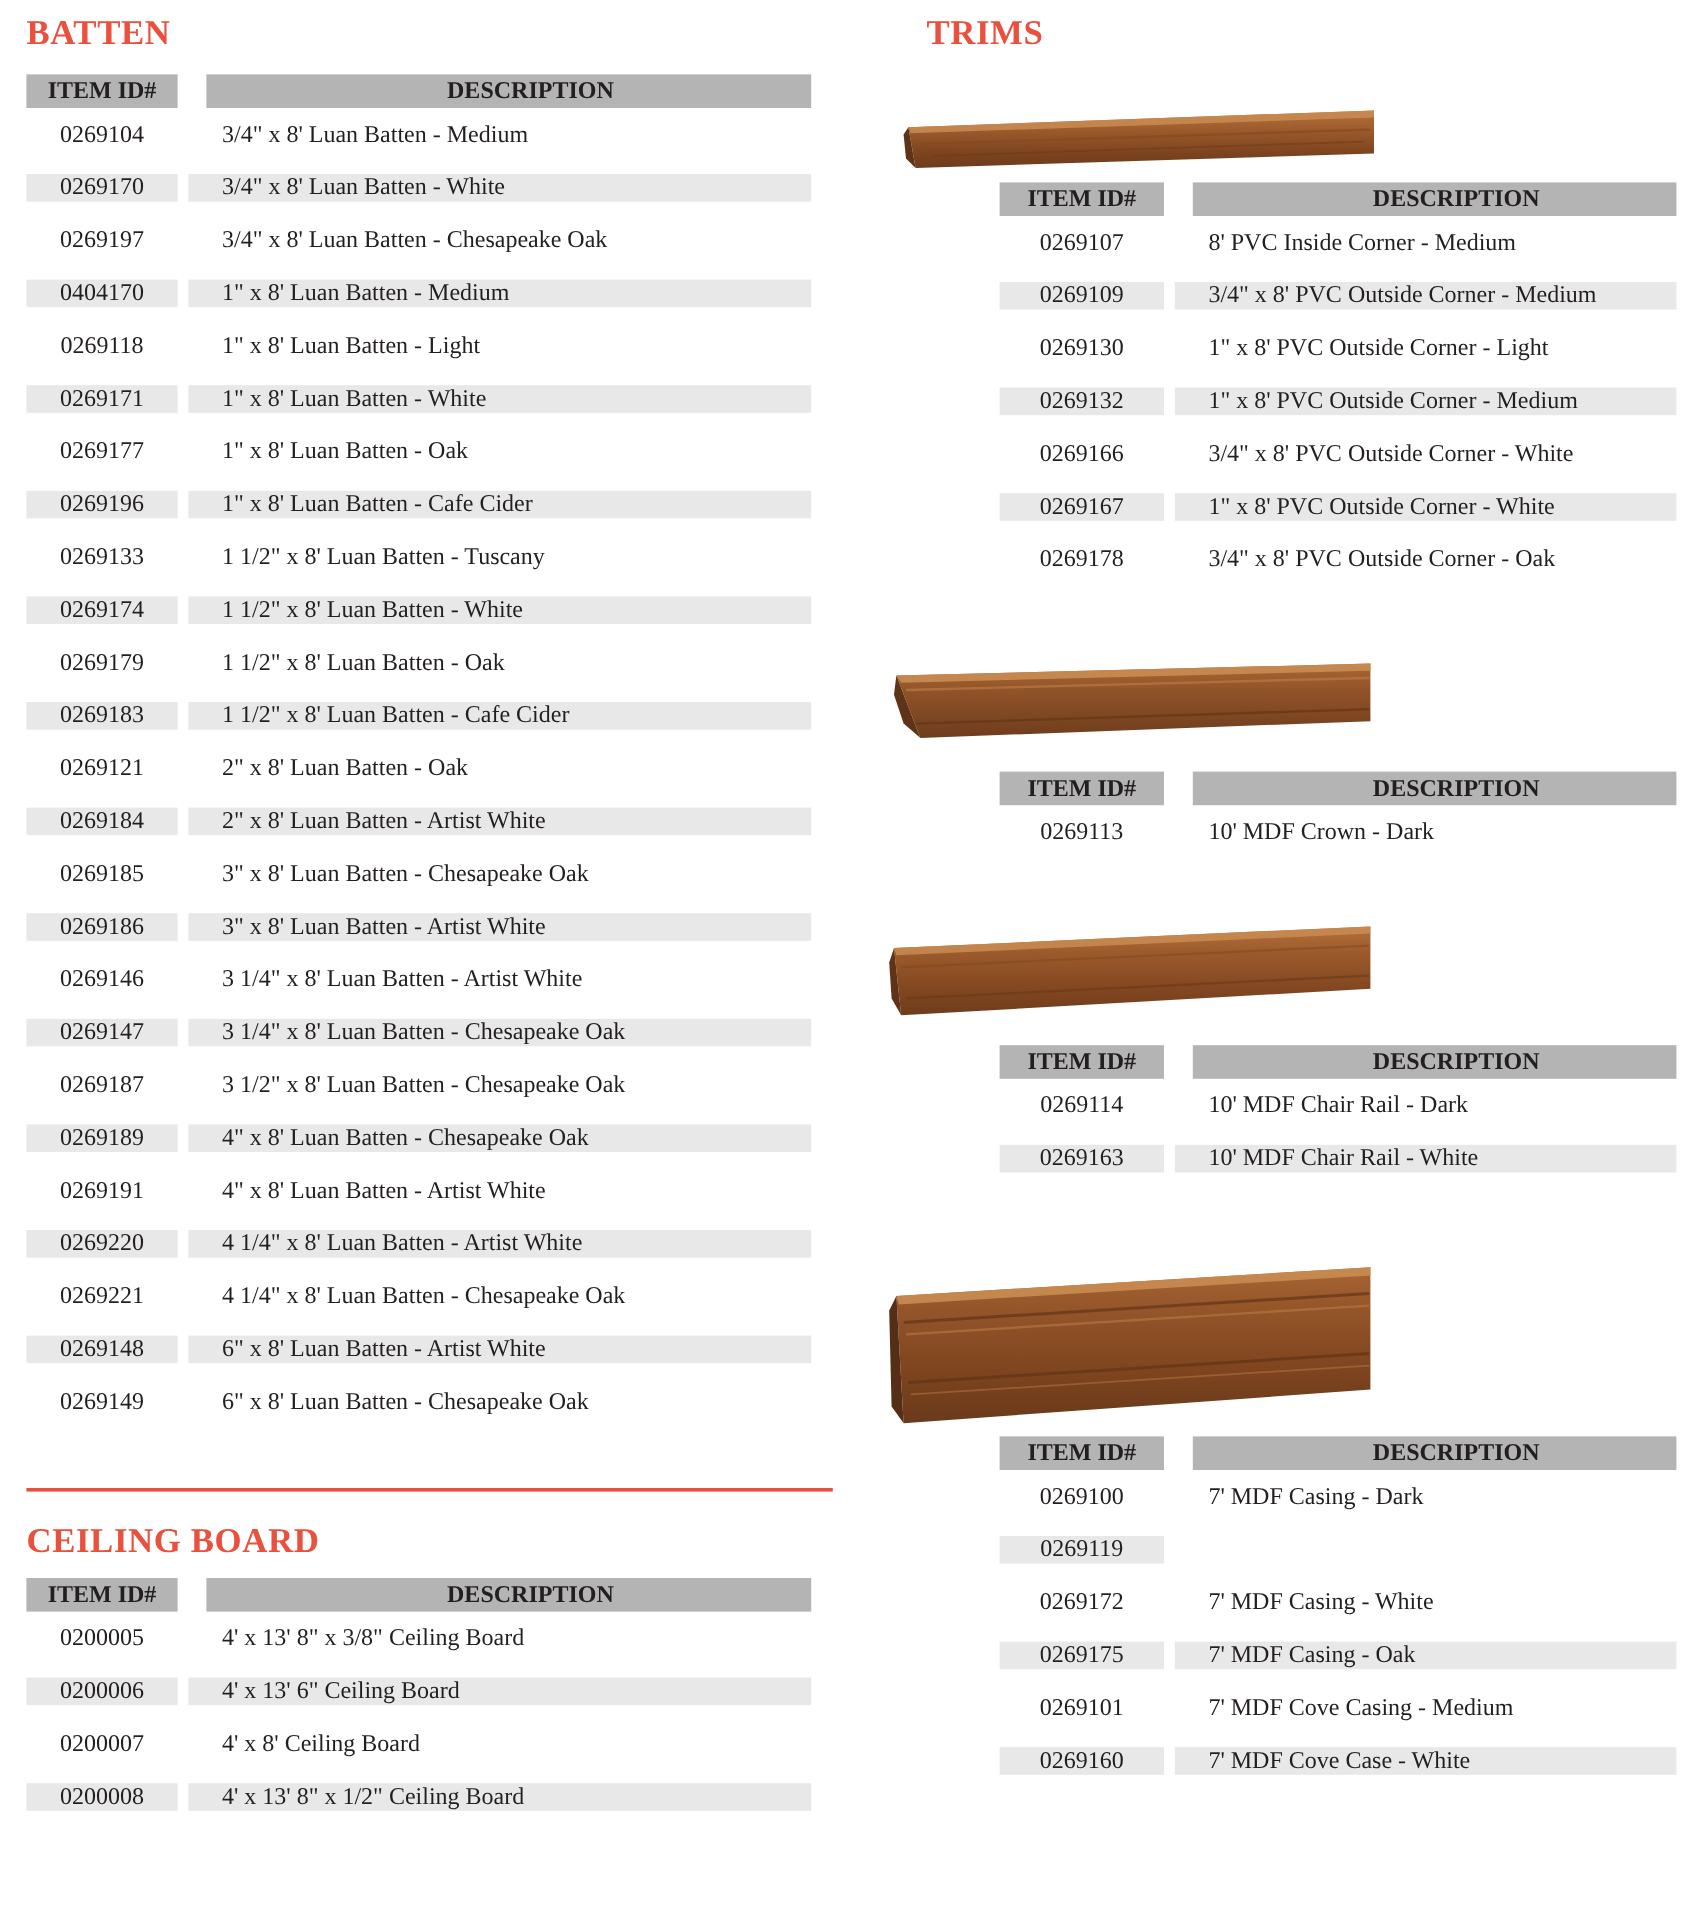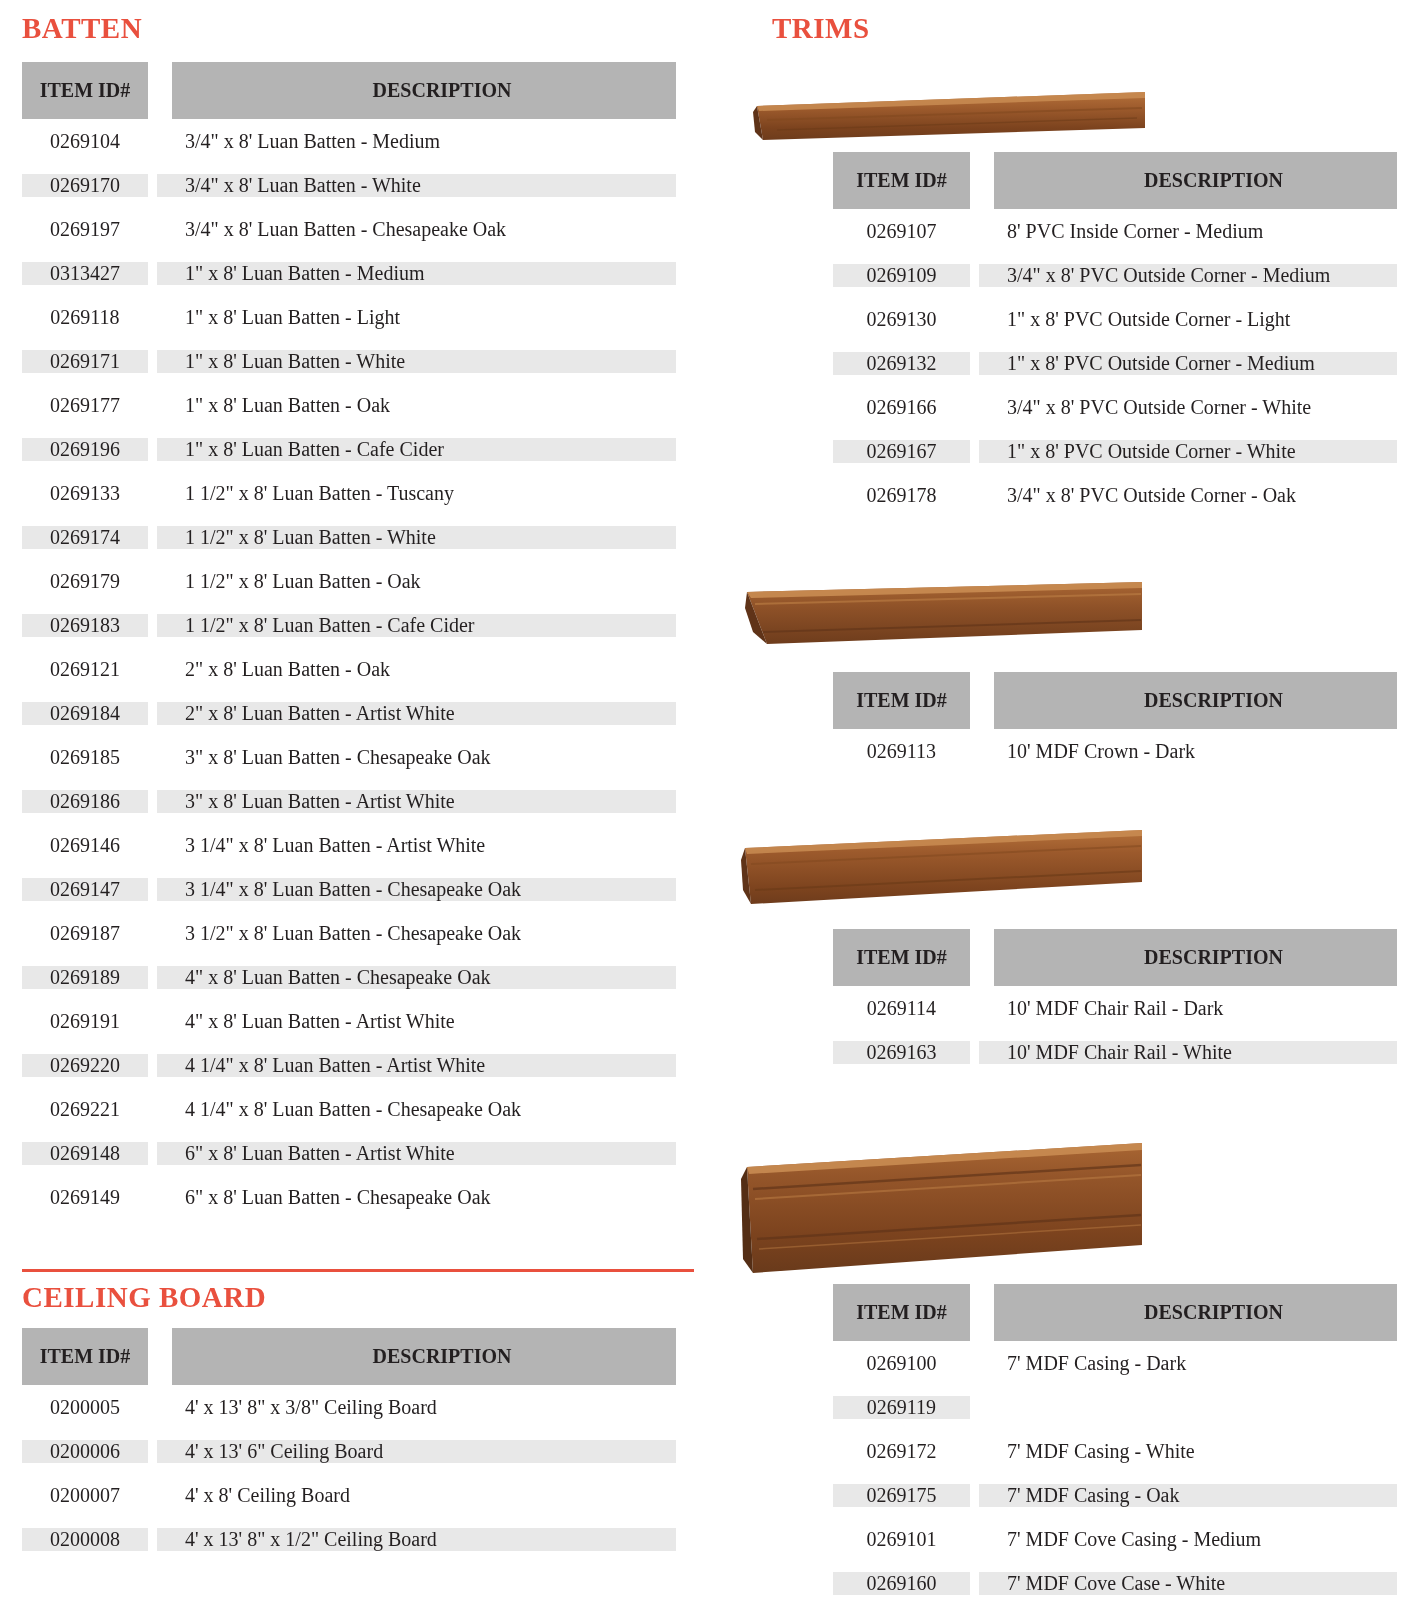--- a/index.html
+++ b/index.html
@@ -22,27 +22,27 @@
 
   .sec-title{
     margin:0;
     font-size:29px;
     font-weight:bold;
     letter-spacing:.5px;
     color:var(--accent);
   }
   .batten-title{margin-top:12px;}
   .trims-title{margin:12px 0 0 35px;}
-  .cb-title{margin-top:9px;}
+  .cb-title{margin-top:25px;}
 
   
   .tbl{margin-top:17px;}
   .tbl-left{width:654px;}
   .tbl-right{margin-left:96px;width:564px;}
-  .t-head{display:flex;gap:24px;height:57px;border-radius:19px;}
+  .t-head{display:flex;gap:24px;height:28px;border-radius:19px;}
   .t-row{display:flex;gap:9px;height:44px;align-items:center;}
   .t-hcell{
     background:var(--header-bg);
     font-weight:bold;font-size:20px;
     display:flex;align-items:center;justify-content:center;
   }
   .tbl-left .c0{width:126px;flex:none;}
   .tbl-right .c0{width:137px;flex:none;}
   .c1{flex:1;padding-left:36px;}
   .t-cell{font-size:20px;display:flex;align-items:center;background:#fff;}
@@ -83,21 +83,21 @@
         </div>
         <div class="t-row">
           <div class="t-cell c0">0269170</div>
           <div class="t-cell c1">3/4" x 8' Luan Batten - White</div>
         </div>
         <div class="t-row">
           <div class="t-cell c0">0269197</div>
           <div class="t-cell c1">3/4" x 8' Luan Batten - Chesapeake Oak</div>
         </div>
         <div class="t-row">
-          <div class="t-cell c0">0313427</div>
+          <div class="t-cell c0">0404170</div>
           <div class="t-cell c1">1" x 8' Luan Batten - Medium</div>
         </div>
         <div class="t-row">
           <div class="t-cell c0">0269118</div>
           <div class="t-cell c1">1" x 8' Luan Batten - Light</div>
         </div>
         <div class="t-row">
           <div class="t-cell c0">0269171</div>
           <div class="t-cell c1">1" x 8' Luan Batten - White</div>
         </div>

